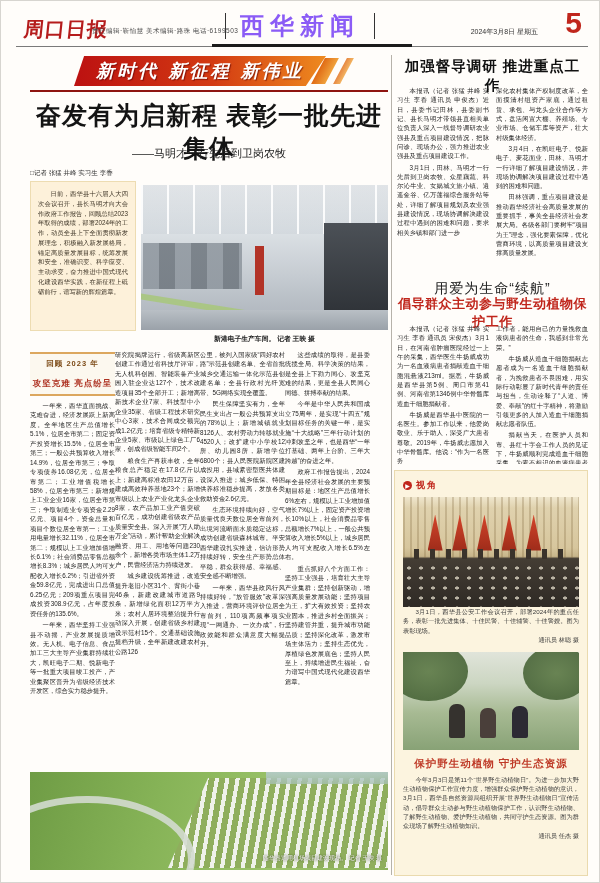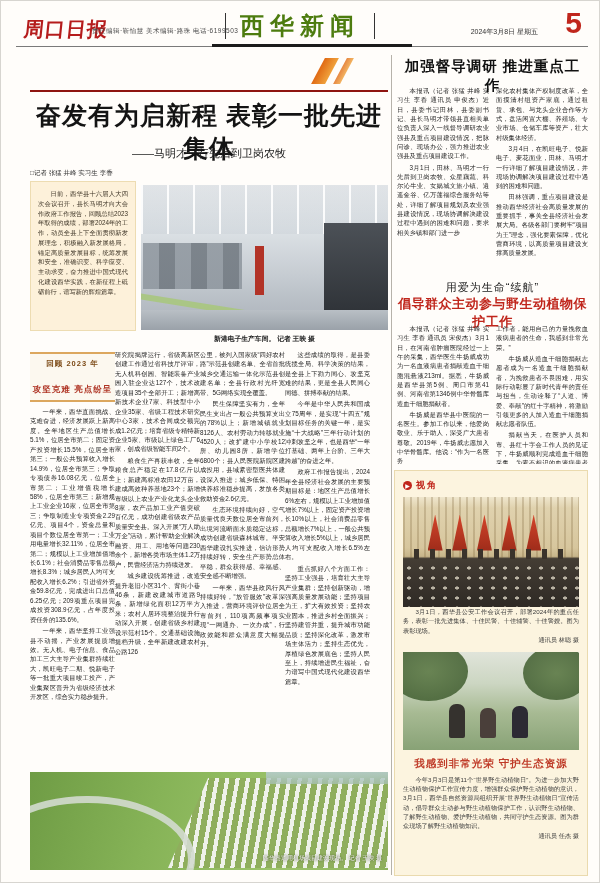--- a/index.html
+++ b/index.html
@@ -5,21 +5,21 @@
   html,body{margin:0;padding:0;background:#e9e9e7;}
   .page{position:relative;width:600px;height:883px;background:#fffdfa;margin:0 auto;
         font-family:"Liberation Sans",sans-serif;color:#1c1c1c;overflow:hidden;
         box-shadow:inset 0 0 0 1px #d7d5d0;}
   
   .masthead{position:absolute;left:24px;top:16px;font-family:"DejaVu Serif",serif;
         font-weight:900;font-size:20px;color:#b51c1c;transform:skewX(-6deg);letter-spacing:1px;}
   .head-info{position:absolute;left:92px;top:27px;font-size:6.5px;color:#4a4a4a;letter-spacing:.5px;}
   .head-center{position:absolute;left:0;right:0;top:10px;text-align:center;}
   .head-center .bar{display:inline-block;width:1px;height:26px;background:#333;vertical-align:middle;margin:0 14px;}
-  .head-title{display:inline-block;font-size:24px;font-weight:900;letter-spacing:6px;color:#4d7c0f;vertical-align:middle;}
+  .head-title{display:inline-block;font-size:24px;font-weight:900;letter-spacing:6px;color:#8b5cf6;vertical-align:middle;}
   .head-date{position:absolute;right:62px;top:27px;font-size:7px;color:#333;}
   .page-num{position:absolute;right:18px;top:6px;font-size:30px;font-weight:900;color:#c0261c;}
   .rule-thin{position:absolute;left:16px;right:12px;top:46px;height:1px;background:#7a7a7a;}
   .rule-thick{position:absolute;left:212px;width:200px;top:44px;height:3px;background:#1b1b1b;}
   
   .banner{position:absolute;left:74px;top:56px;width:252px;height:30px;
         background:linear-gradient(90deg,#bc1111 0%,#d33a12 55%,#ee8a1f 100%);
         clip-path:polygon(4% 0,100% 0,92% 100%,0 100%);
         display:flex;align-items:center;justify-content:center;}
   .banner span{font-family:"DejaVu Serif",serif;font-style:italic;font-weight:900;
@@ -53,40 +53,40 @@
   .lead-photo-caption{position:absolute;left:141px;top:334px;width:247px;text-align:center;
         font-size:6.8px;font-weight:bold;color:#222;}
   
   .lead-cols{position:absolute;left:30px;top:350px;width:358px;height:418px;display:flex;}
   .lcol{width:85px;flex:none;font-size:6.3px;line-height:1.5;text-align:justify;color:#242424;overflow:hidden;}
   .lcol p{margin:0 0 2px;text-indent:2em;}
   .lcol p.noindent{text-indent:0;}
   .sec-head{margin:2px 0 5px;padding:4px 0 4px;text-align:center;
         border-top:2px solid #dca75e;border-bottom:2px solid #dca75e;background:#fcf8ef;}
   .sec-head .l1{font-size:7.5px;font-weight:bold;color:#7c4a16;letter-spacing:1px;}
-  .sec-head .l2{font-size:8.5px;font-weight:bold;color:#ae3222;letter-spacing:1px;margin-top:14px;}
+  .sec-head .l2{font-size:8.5px;font-weight:bold;color:#ae3222;letter-spacing:1px;margin-top:8px;}
   
   .photo-aerial{left:30px;top:772px;width:358px;height:98px;
         background:linear-gradient(105deg,#6f9c45 0%,#86b357 35%,#9cc46a 70%,#8db25c 100%);}
   .pa-road{position:absolute;left:-14%;top:24%;width:60%;height:130%;border:7px solid #d3dacf;
         border-radius:50%;box-sizing:border-box;opacity:.9;}
   .pa-greenhouses{position:absolute;right:-6%;top:6%;width:62%;height:92%;transform:skewX(-24deg);
         background:repeating-linear-gradient(75deg,#eff2ea 0 4px,#8fae5d 4px 10px);}
   .pa-sky{position:absolute;right:0;top:0;width:34%;height:12%;background:linear-gradient(180deg,#b9cdd8,#a6c0b0);opacity:.8;}
   .pa-caption{position:absolute;right:6px;bottom:7px;font-size:6px;color:#f4f4ee;text-shadow:0 0 2px #243015;}
   
   .v-divider{position:absolute;left:391px;top:55px;width:1px;height:820px;background:#b6b2aa;}
   .sb{position:absolute;left:397px;width:191px;}
   .sb-headline1{top:57px;text-align:center;font-size:14.5px;font-weight:900;letter-spacing:1px;color:#111;}
   .sb-cols{display:flex;gap:7px;}
   .scol{width:92px;flex:none;font-size:6.3px;line-height:1.48;text-align:justify;color:#242424;overflow:hidden;}
   .scol p{margin:0 0 2px;text-indent:2em;}
   .scol p.noindent{text-indent:0;}
   .sb-cols1{top:86px;height:182px;}
-  .sb-kicker{top:280px;text-align:center;font-size:11px;color:#222;letter-spacing:1px;}
+  .sb-kicker{top:280px;text-align:center;font-size:14px;color:#222;letter-spacing:1px;}
   .sb-headline2{top:295px;text-align:center;font-size:13px;font-weight:900;color:#c0261c;letter-spacing:.5px;}
   .sb-cols2{top:324px;height:140px;}
   
   .vision{position:absolute;left:394px;top:470px;width:194px;height:406px;background:#fcf4df;
         border:1px solid #eadaae;box-sizing:border-box;padding:8px 8px 6px;}
   .vision-label{display:flex;align-items:center;gap:4px;margin-bottom:5px;}
   .vl-icon{width:9px;height:9px;border-radius:50%;background:#c0261c;color:#fff;font-size:6px;
         display:flex;align-items:center;justify-content:center;line-height:1;}
   .vl-text{font-size:9px;font-weight:bold;color:#c0261c;letter-spacing:2px;}
   .vphoto{position:relative;width:176px;overflow:hidden;}
@@ -119,20 +119,23 @@
   <div class="masthead">周口日报</div>
   <div class="head-info">责任编辑·靳怡慧  美术编辑·路珠  电话·6199503</div>
   <div class="head-center">
     <span class="bar"></span><span class="head-title">西华新闻</span><span class="bar"></span>
   </div>
   <div class="head-date">2024年3月8日 星期五</div>
   <div class="page-num">5</div>
   <div class="rule-thin"></div>
   <div class="rule-thick"></div>
 
+  <div class="banner">
+      <span>新时代 新征程 新伟业</span>
+    </div>
   <div class="banner-stripe bs1"></div>
   <div class="banner-stripe bs2"></div>
   <div class="banner-underline"></div>
 
   <div class="lead-headline">奋发有为启新程  表彰一批先进集体</div>
   <div class="lead-subtitle">——马明才一行先后到卫岗农牧</div>
   <div class="lead-byline">□记者 张猛 井峰 实习生 李香</div>
 
   <div class="intro-box">
     <p>日前，西华县十六届人大四次会议召开，县长马明才向大会作政府工作报告，回顾总结2023年取得的成绩，部署2024年的工作，动员全县上下全面贯彻新发展理念，积极融入新发展格局，锚定高质量发展目标，统筹发展和安全，准确识变、科学应变、主动求变，奋力推进中国式现代化建设西华实践，在新征程上砥砺前行，谱写新的辉煌篇章。</p>
@@ -229,18 +232,18 @@
     </div>
     <p class="v-cap">3月1日，西华县公安工作会议召开，部署2024年的重点任务，表彰一批先进集体、十佳民警、十佳辅警、十佳警嫂。图为表彰现场。</p>
     <p class="v-credit">通讯员 林聪 摄</p>
     <div class="vphoto photo-outdoor">
       <div class="po-tree pt1"></div>
       <div class="po-tree pt2"></div>
       <div class="po-person pp1"></div>
       <div class="po-person pp2"></div>
       <div class="po-person pp3"></div>
     </div>
-    <div class="v-h" style="font-size:10.5px">我感到非常光荣  守护生态资源</div>
+    <div class="v-h" style="font-size:10.5px">保护野生动植物  守护生态资源</div>
     <p class="v-cap">今年3月3日是第11个“世界野生动植物日”。为进一步加大野生动植物保护工作宣传力度，增强群众保护野生动植物的意识，3月1日，西华县自然资源局组织开展“世界野生动植物日”宣传活动，倡导群众主动参与野生动植物保护工作，认识野生动植物、了解野生动植物、爱护野生动植物，共同守护生态资源。图为群众现场了解野生动植物知识。</p>
     <p class="v-credit">通讯员 任杰 摄</p>
   </div>
 
 </div>
 
 </body></html>

